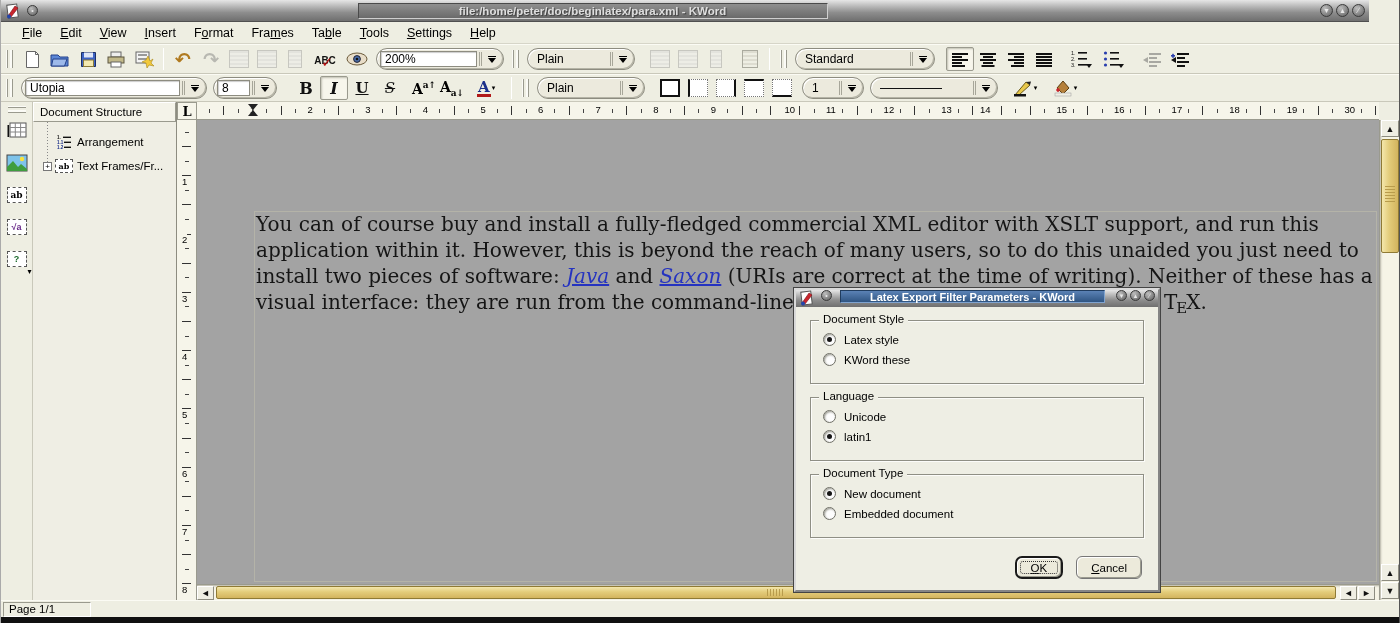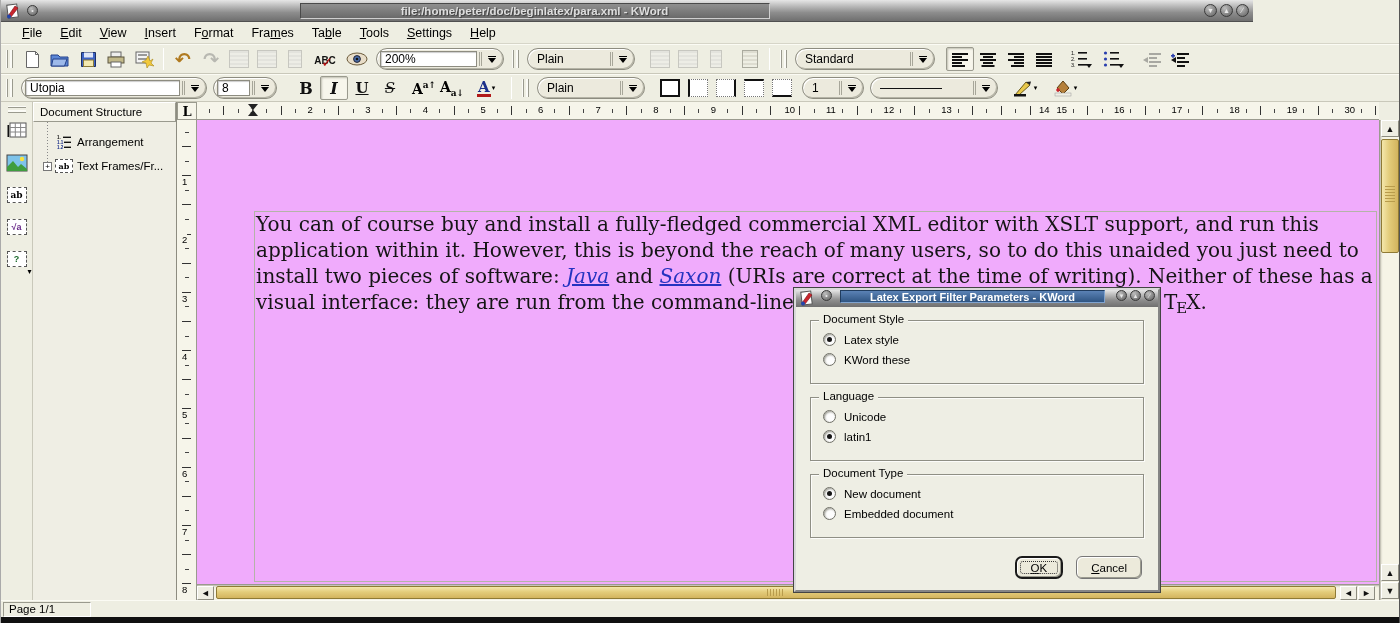--- a/index.html
+++ b/index.html
@@ -2,21 +2,21 @@
 <html><head>
 <meta charset="utf-8">
 <style>
   * { margin:0; padding:0; box-sizing:border-box; }
   html,body { width:1400px; height:623px; overflow:hidden; }
   body { font-family:"Liberation Sans","DejaVu Sans",sans-serif; background:#000; }
   #screen { position:relative; width:1400px; height:623px; background:#eeeee2; overflow:hidden;
             border-left:1px solid #aaa; border-right:1px solid #555; }
 
   
-  #titlebar { position:absolute; left:0; top:0; width:1252px; height:22px;
+  #titlebar { position:absolute; left:0; top:0; width:1368px; height:22px;
     background:linear-gradient(180deg,#e6e6e6 0%,#b9b9b9 30%,#8d8d8d 60%,#6f6f6f 100%);
     display:flex; align-items:center; padding:0 4px; border-bottom:1px solid #4f4f4f; }
   .app-icon { width:16px; height:16px; margin-right:3px; flex:0 0 auto; }
   .round-btn { width:13px; height:13px; border-radius:50%; margin-left:3px;
     background:radial-gradient(circle at 35% 30%,#bdbdbd,#5f5f5f); border:1px solid #3a3a3a;
     display:flex; align-items:center; justify-content:center; color:#e8e8e8; font-size:8px; line-height:1; }
   .round-btn.small { width:11px; height:11px; font-size:7px; }
   #title-box { margin-left:auto; margin-right:170px; min-width:470px; height:16px;
     background:linear-gradient(180deg,#8f8f8f,#6a6a6a); border:1px solid; border-color:#4a4a4a #cfcfcf #cfcfcf #4a4a4a;
     color:#dedede; font-weight:bold; font-size:11.5px; display:flex; align-items:center; justify-content:center;
@@ -101,21 +101,21 @@
     border-right:1px solid #9a9a8e; overflow:hidden;
     background-image:
       repeating-linear-gradient(to bottom, transparent 0 28.15px, #333 28.15px 29.15px),
       repeating-linear-gradient(to bottom, transparent 0 13.57px, #444 13.57px 14.57px);
     background-size:9px 100%, 4px 100%;
     background-position:5px -2px, 8px -2px;
     background-repeat:no-repeat; }
   .vnum { position:absolute; left:5px; font-size:9.5px; color:#000; background:#f6f5ea; }
 
   
-  #canvas { position:absolute; left:196px; top:18px; width:1182px; height:464px; background:#f0abfc; overflow:hidden; }
+  #canvas { position:absolute; left:196px; top:18px; width:1182px; height:464px; background:#a3a3a3; overflow:hidden; }
   #text-frame { position:absolute; left:57px; top:91px; width:1123px; height:371px; border:1px solid #b4b3a8; }
   .doc-line { position:absolute; left:59px; height:26px; white-space:nowrap;
     font-family:"DejaVu Serif","Liberation Serif",serif; font-size:20px; color:#151515; }
   .doc-line .link { color:#2533c0; font-style:italic; text-decoration:underline; }
   #tex-logo { position:absolute; left:967px; top:170px; height:26px; white-space:nowrap;
     font-family:"DejaVu Serif",serif; font-size:20px; color:#151515; }
   #tex-logo .tex-e { font-size:15px; position:relative; top:4px; margin:0 -1px; }
 
   
   .sb-btn { background:#efeee3; border:1px solid; border-color:#fff #8d8c80 #8d8c80 #fff;
@@ -578,21 +578,21 @@
         <span class="hnum" style="left: 224.8px;">4</span>
         <span class="hnum" style="left: 282.4px;">5</span>
         <span class="hnum" style="left: 340px;">6</span>
         <span class="hnum" style="left: 397.6px;">7</span>
         <span class="hnum" style="left: 455.2px;">8</span>
         <span class="hnum" style="left: 512.8px;">9</span>
         <span class="hnum" style="left: 570.4px; margin-left: 16px;">10</span>
         <span class="hnum" style="left: 628px;">11</span>
         <span class="hnum" style="left: 685.6px;">12</span>
         <span class="hnum" style="left: 743.2px;">13</span>
-        <span class="hnum" style="left: 841px;">14</span>
+        <span class="hnum" style="left: 782px;">14</span>
         <span class="hnum" style="left: 858.4px;">15</span>
         <span class="hnum" style="left: 916px;">16</span>
         <span class="hnum" style="left: 973.6px;">17</span>
         <span class="hnum" style="left: 1031.2px;">18</span>
         <span class="hnum" style="left: 1088.8px;">19</span>
         <span class="hnum" style="left: 1146.4px;">30</span>
         <div id="indent-marker">
         <div class="t1"></div>
           <div class="t2"></div>
       </div>

